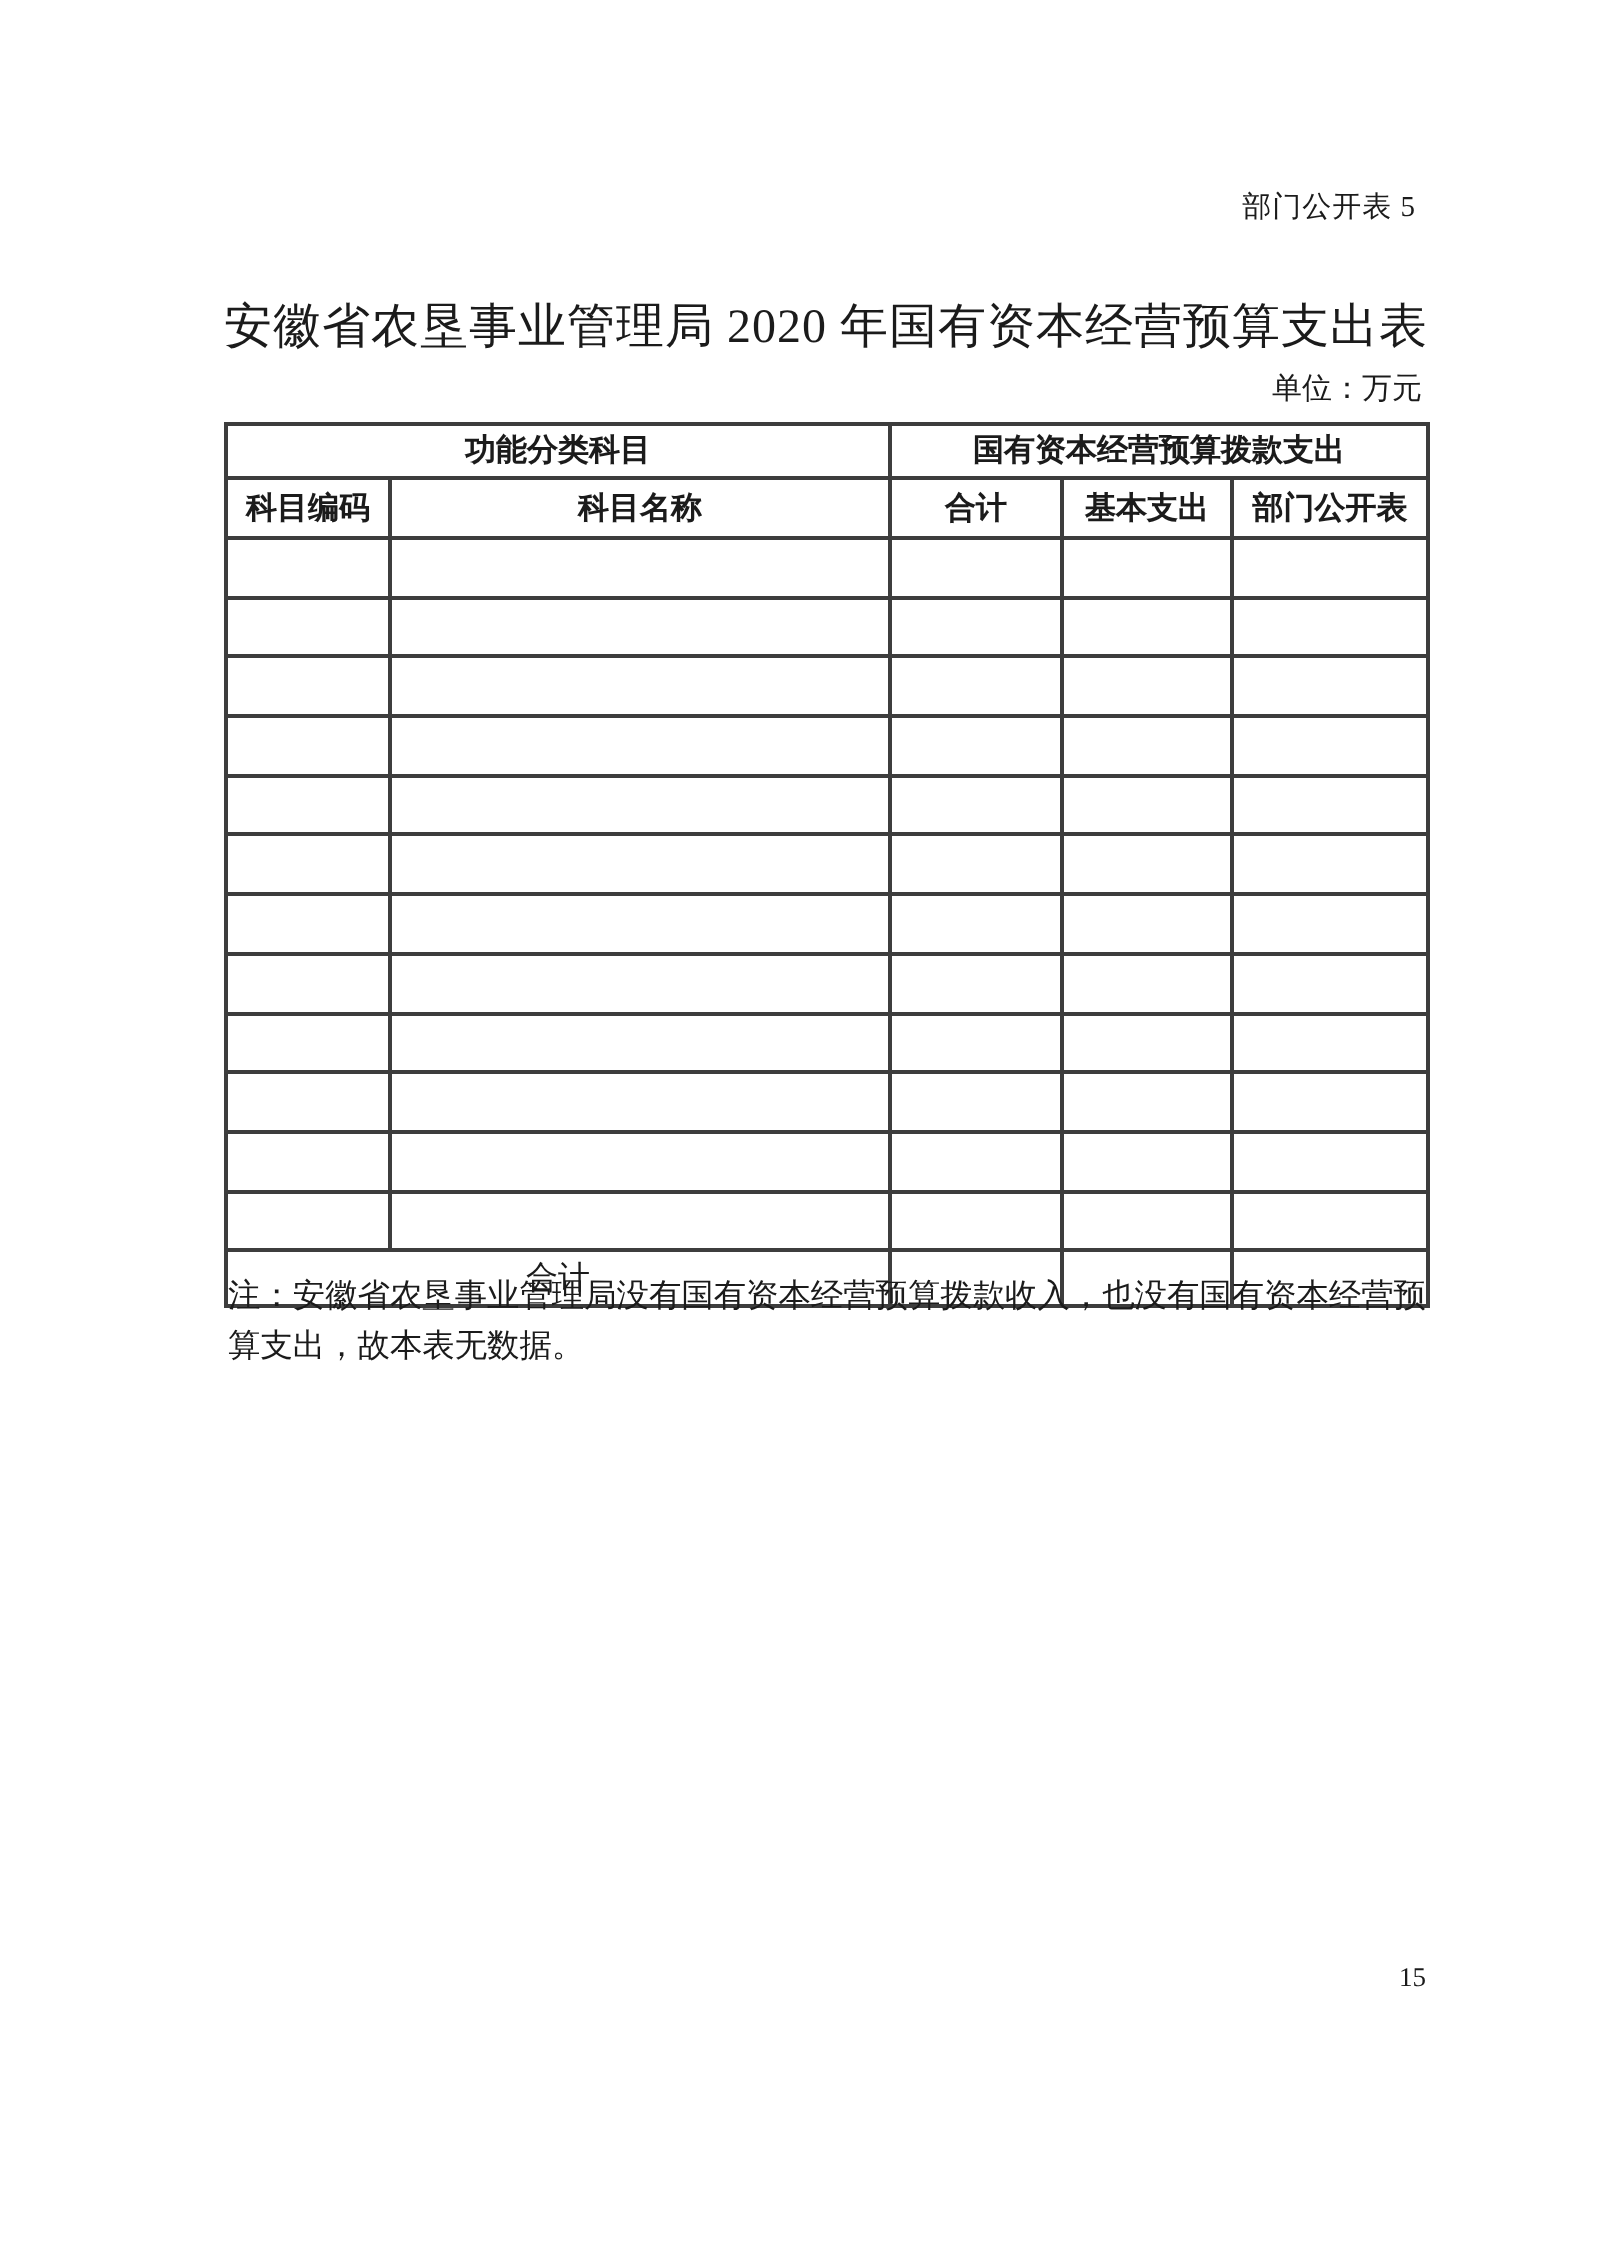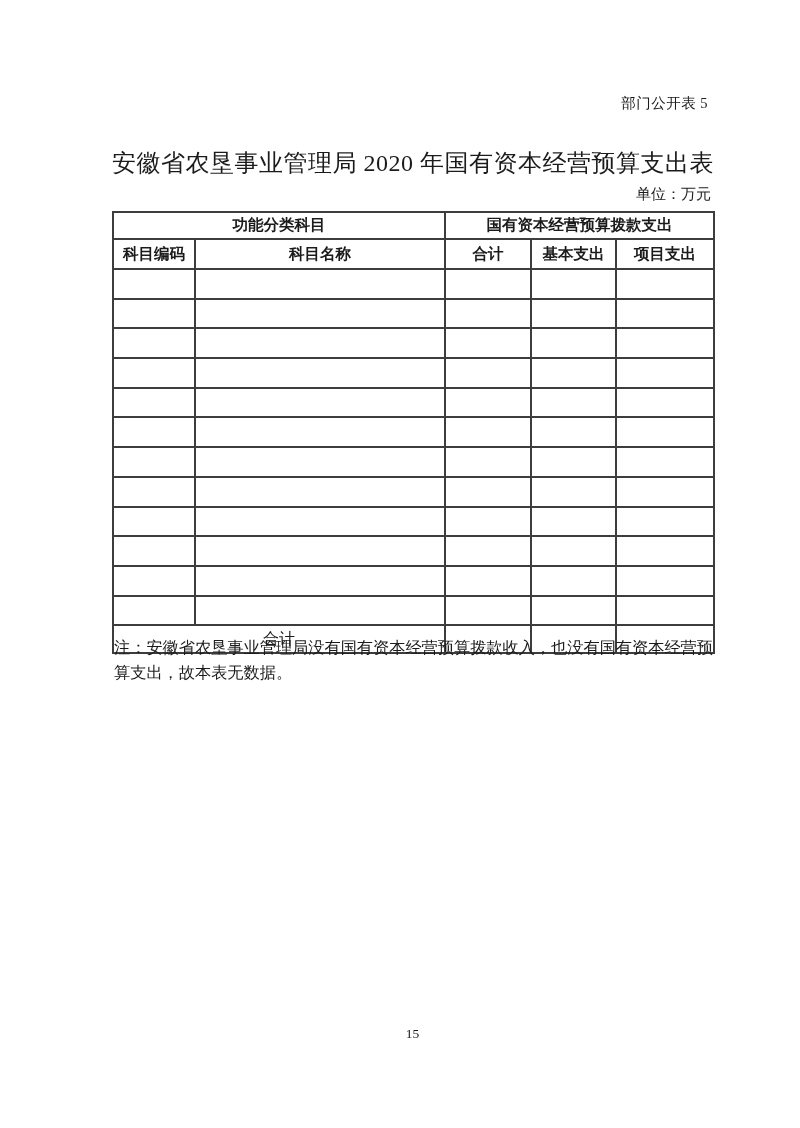--- a/index.html
+++ b/index.html
@@ -89,24 +89,24 @@
     width: 604px;
     margin: 0;
     font-size: 16.2px;
     line-height: 24.5px;
     letter-spacing: 0;
     text-align: left;
   }
 
   .page-number {
     position: absolute;
-    top: 1026px;
+    top: 981px;
     left: 112px;
     width: 601px;
-    text-align: center;
+    text-align: right;
     font-size: 13.5px;
   }
 </style>
 </head>
 <body>
 
 <div class="sheet">
 
   <div class="corner-label">部门公开表 5</div>
 
@@ -125,21 +125,21 @@
     <thead>
       <tr class="group-row">
         <th colspan="2">功能分类科目</th>
         <th colspan="3">国有资本经营预算拨款支出</th>
       </tr>
       <tr class="col-row">
         <th>科目编码</th>
         <th>科目名称</th>
         <th>合计</th>
         <th>基本支出</th>
-        <th>项目支出</th>
+        <th>部门公开表</th>
       </tr>
     </thead>
     <tbody id="empty-body">
         <tr>
           <td></td>
           <td></td>
           <td></td>
           <td></td>
           <td></td>
         </tr>

